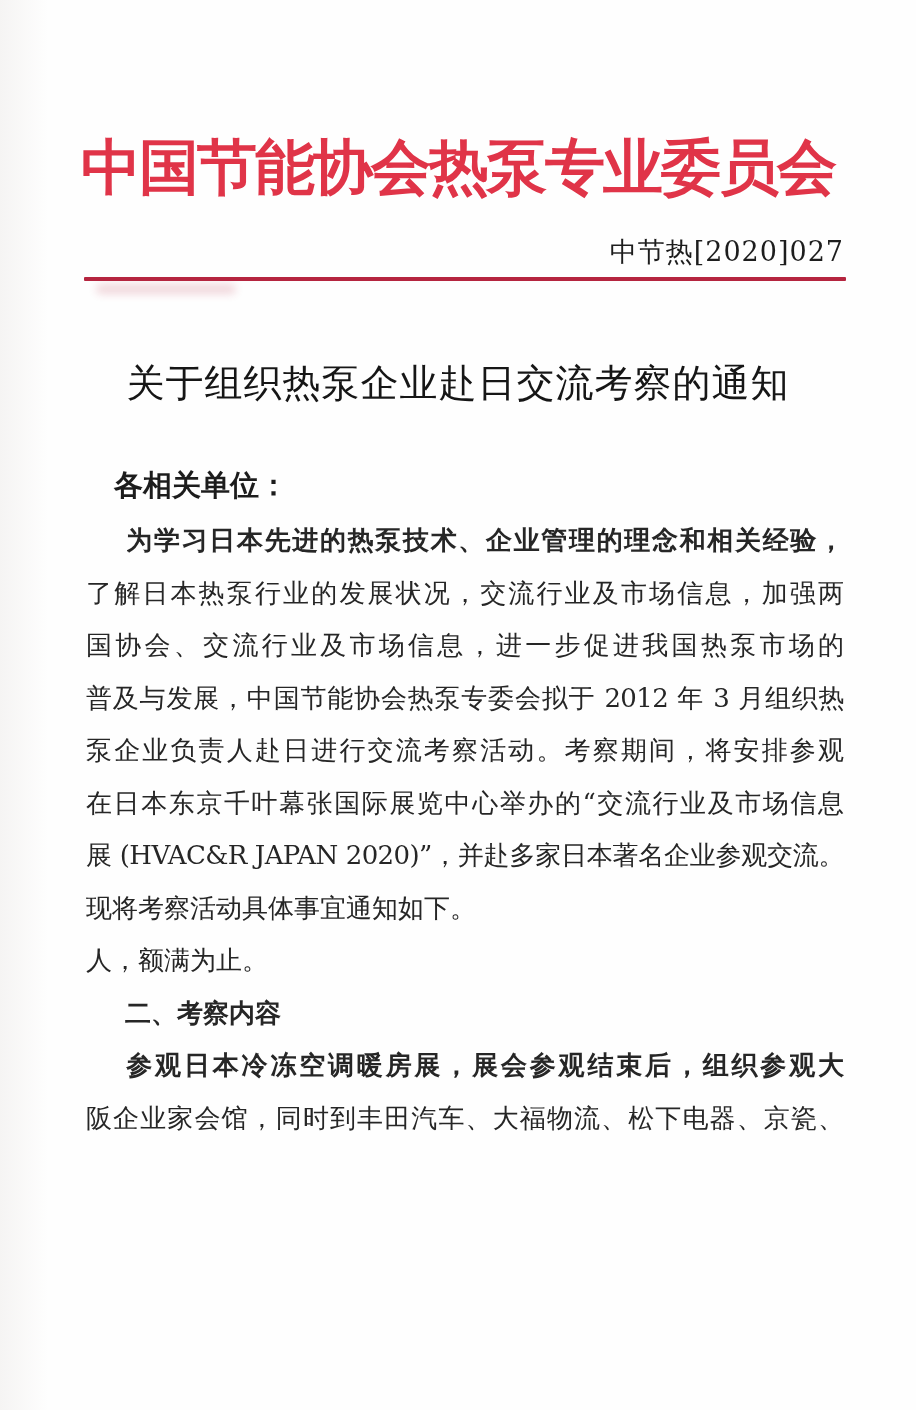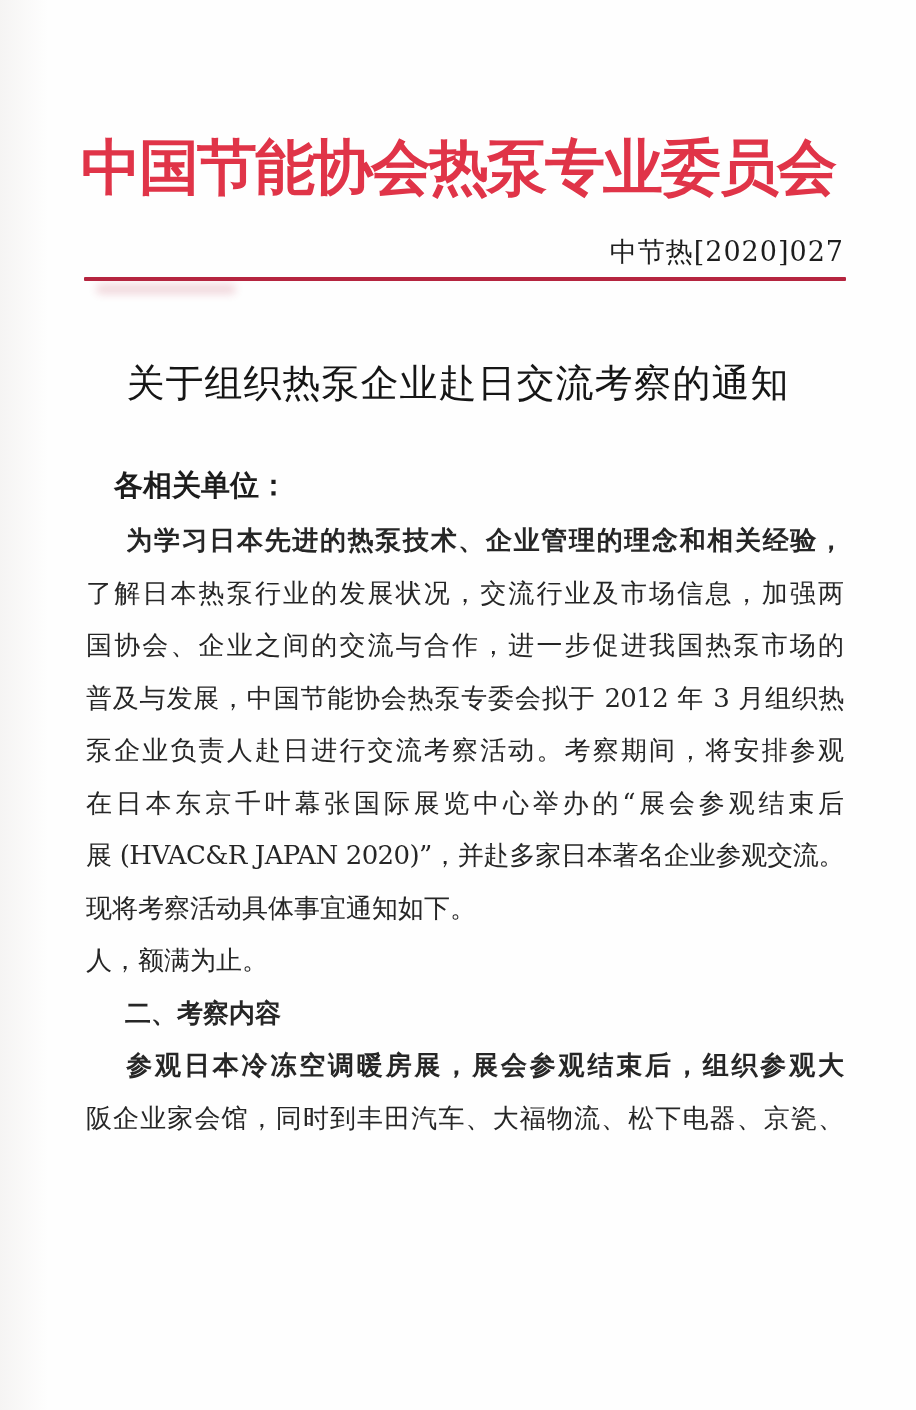--- a/index.html
+++ b/index.html
@@ -101,24 +101,24 @@
   <div class="red-rule"></div>
   <div class="scan-smudge"></div>
 
   <div class="notice-title">关于组织热泵企业赴日交流考察的通知</div>
 
   <div class="salutation">各相关单位：</div>
 
   <div class="body-text">
     <div class="line indent fill">为学习日本先进的热泵技术、企业管理的理念和相关经验，</div>
     <div class="line fill">了解日本热泵行业的发展状况，交流行业及市场信息，加强两</div>
-    <div class="line fill">国协会、企业之间的交流与合作，进一步促进我国热泵市场的</div>
+    <div class="line fill">国协会、交流行业及市场信息，进一步促进我国热泵市场的</div>
     <div class="line fill tight">普及与发展，中国节能协会热泵专委会拟于 2012 年 3 月组织热</div>
     <div class="line fill">泵企业负责人赴日进行交流考察活动。考察期间，将安排参观</div>
-    <div class="line fill">在日本东京千叶幕张国际展览中心举办的“展会参观结束后</div>
+    <div class="line fill">在日本东京千叶幕张国际展览中心举办的“交流行业及市场信息</div>
     <div class="line fill tight">展 (HVAC&amp;R JAPAN 2020)”，并赴多家日本著名企业参观交流。</div>
     <div class="line">现将考察活动具体事宜通知如下。</div>
     <div class="line">人，额满为止。</div>
     <div class="line heading">二、考察内容</div>
     <div class="line indent fill">参观日本冷冻空调暖房展，展会参观结束后，组织参观大</div>
     <div class="line fill">阪企业家会馆，同时到丰田汽车、大福物流、松下电器、京瓷、</div>
   </div>
 
 </div>
 

